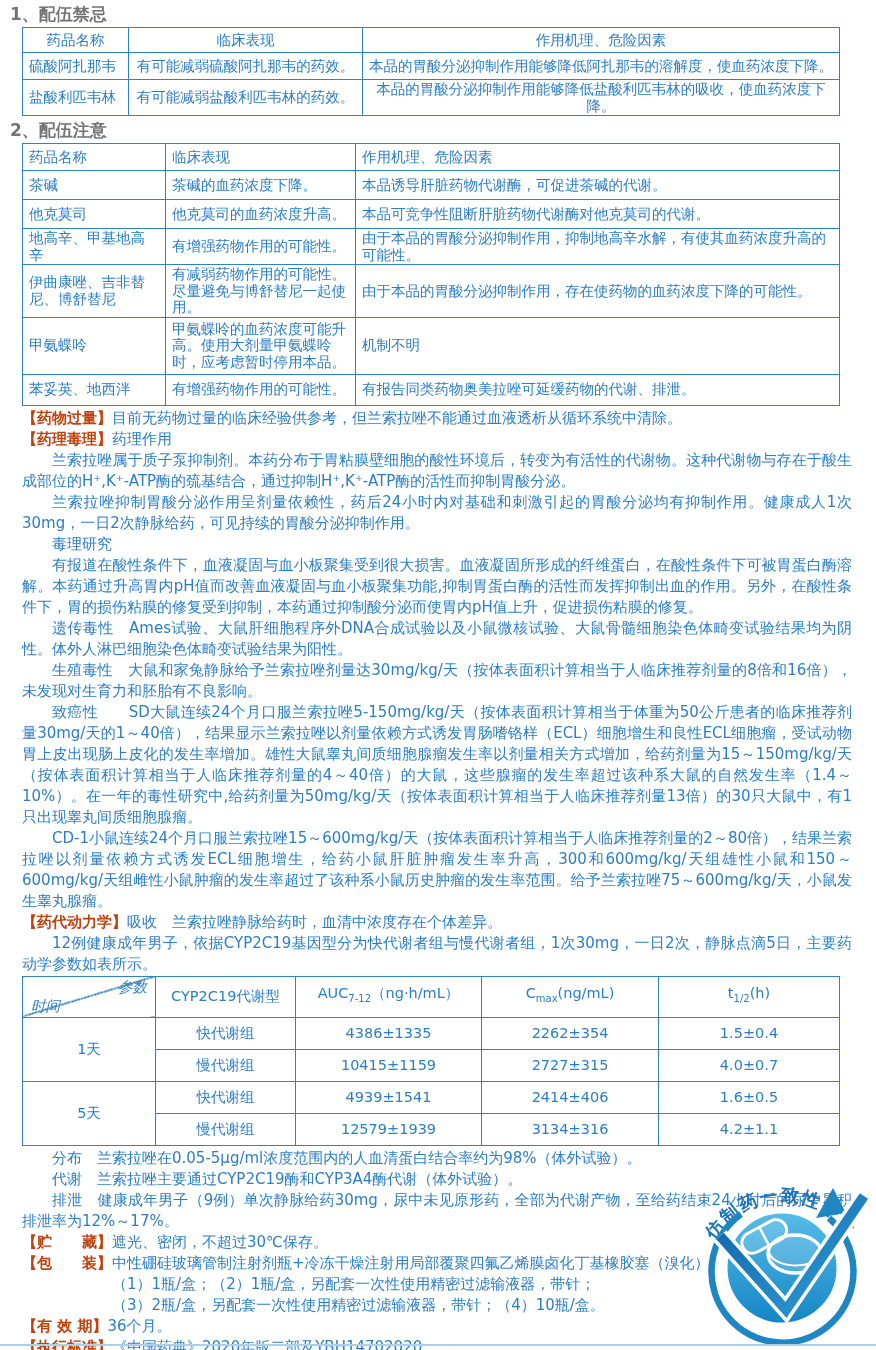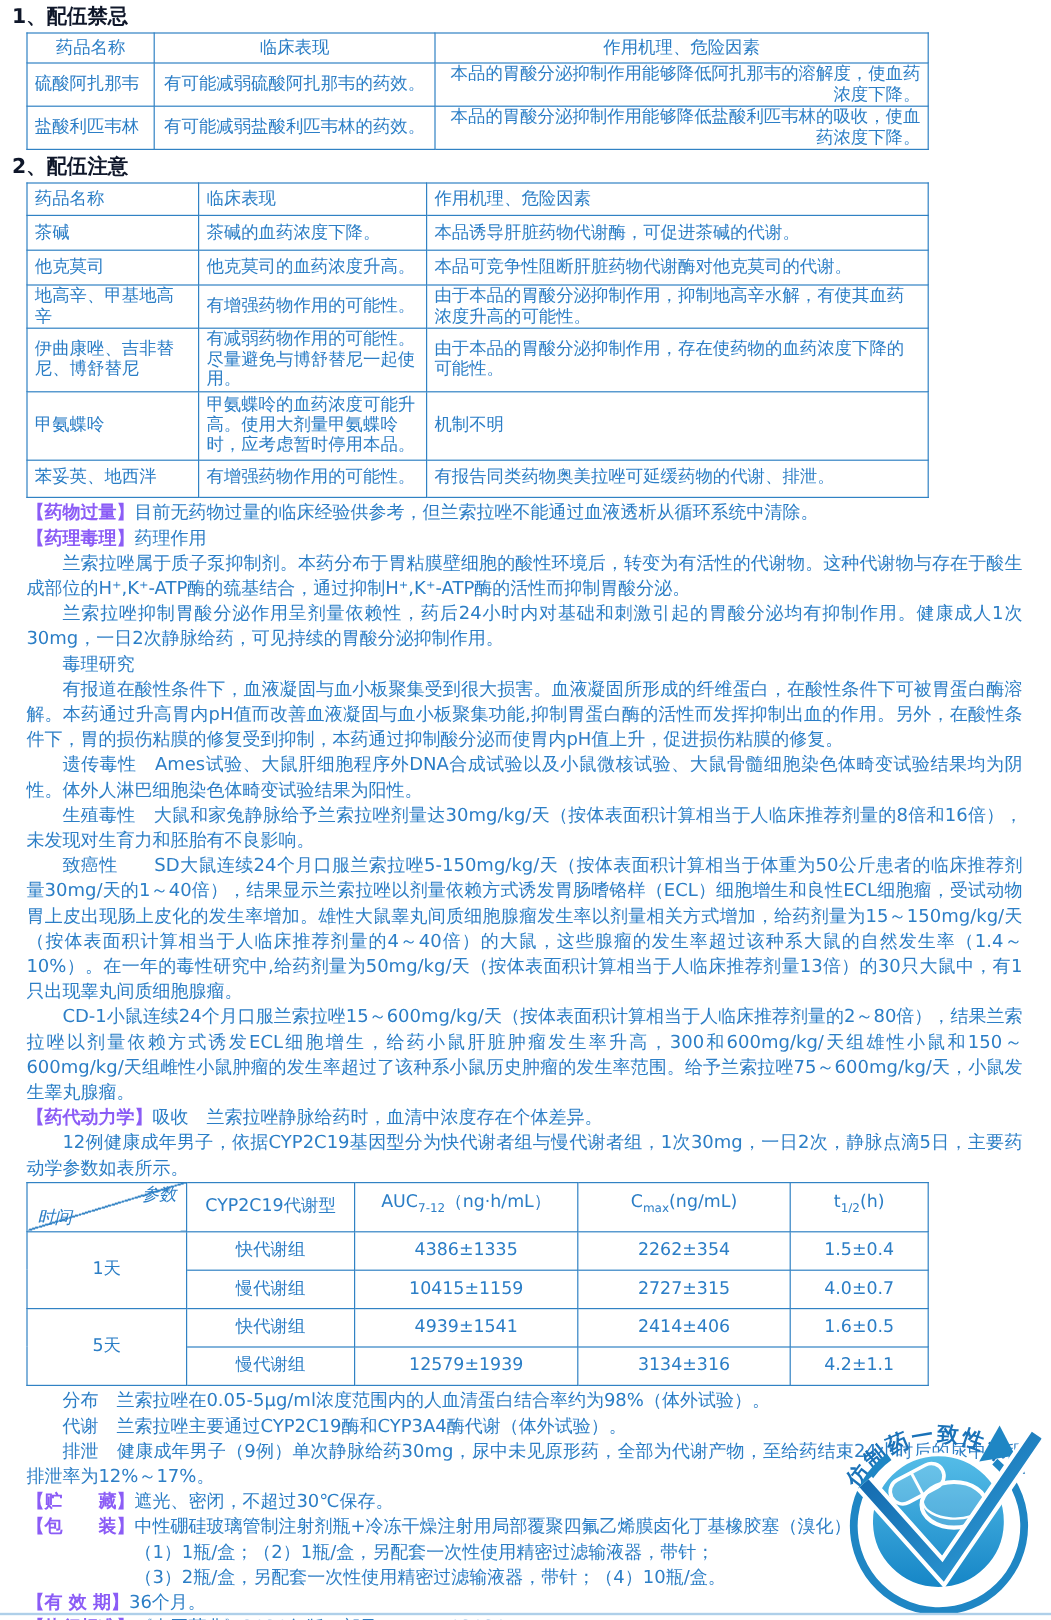--- a/index.html
+++ b/index.html
@@ -3,31 +3,31 @@
 <meta charset="utf-8">
 <style>
   html,body{margin:0;padding:0;background:#fff;}
   .page{
     position:relative; width:876px; height:1350px; overflow:hidden;
     background:#fff;
     font-family:"DejaVu Sans","Liberation Sans",sans-serif;
     color:#2b7ec6; font-size:15px; line-height:21px;
   }
   .content{margin:0 24px 0 22px;}
-  .sec-title{font-size:17px; font-weight:bold; color:#0f172a; margin:3px 0 2px -12px; line-height:22px;}
-  table.tbl{border-collapse:collapse; width:752px; table-layout:fixed; margin:1px 0 2px 0;}
+  .sec-title{font-size:17px; font-weight:bold; color:#737373; margin:3px 0 2px -12px; line-height:22px;}
+  table.tbl{border-collapse:collapse; width:818px; table-layout:fixed; margin:1px 0 2px 0;}
   table.tbl th, table.tbl td{
     border:1.5px solid #3182c4; padding:1px 6px; vertical-align:middle;
     font-weight:normal; color:#2b7ec6; font-size:14.5px; line-height:16.5px;
   }
   .t1 th{text-align:center; height:22px;}
   .t1 td{height:24px;}
   .t1 td.c0{text-align:left;}
   .t1 td.c1{text-align:center;}
-  .t1 td.c2{text-align:right;}
+  .t1 td.c2{text-align:center;}
   .t2 th{text-align:left; height:24px;}
   .t2 td{text-align:left;}
   .t2 tr.r0 td,.t2 tr.r1 td,.t2 tr.r2 td{height:26px;}
   .t2 tr.r3 td{height:40px;}
   .t2 tr.r4 td{height:54px;}
   .t2 tr.r5 td{height:28px;}
   .pk th{height:38px; text-align:center;}
   .pk td{height:29px; text-align:center;}
   .pk sub{font-size:10px;}
   .diag{
@@ -35,21 +35,21 @@
     background-image:linear-gradient(to bottom right,
       transparent calc(50% - 1px), #3182c4 calc(50% - 1px),
       #3182c4 calc(50% + 0.5px), transparent calc(50% + 0.5px));
     font-style:italic;
   }
   .diag .dt{position:absolute; top:2px; right:8px;}
   .diag .db{position:absolute; bottom:2px; left:8px;}
   p{margin:0;}
   .line{text-align:left;}
   .para{text-indent:2em; text-align:justify;}
-  .b{font-weight:bold; color:#8b5cf6;}
+  .b{font-weight:bold; color:#c2410c;}
   .hangpack{margin-left:6em;}
   .bottom-rule{position:absolute; left:0; right:0; top:1344px; height:2px; background:#aecfe9;}
   .logo{position:absolute; left:698px; top:1156px; width:170px; height:190px;}
 </style>
 </head>
 <body>
 
 <div class="page">
   <div class="content">
 

